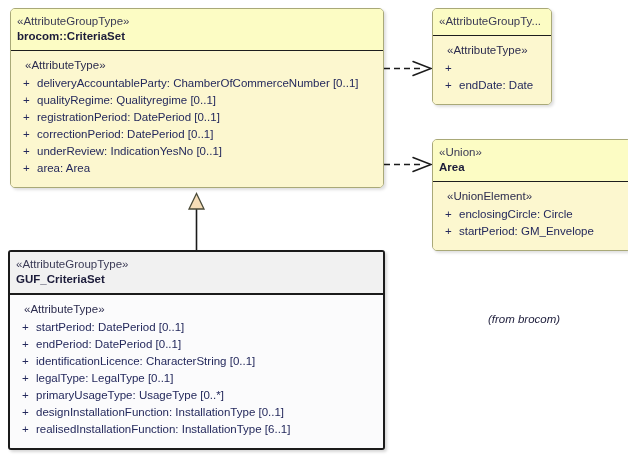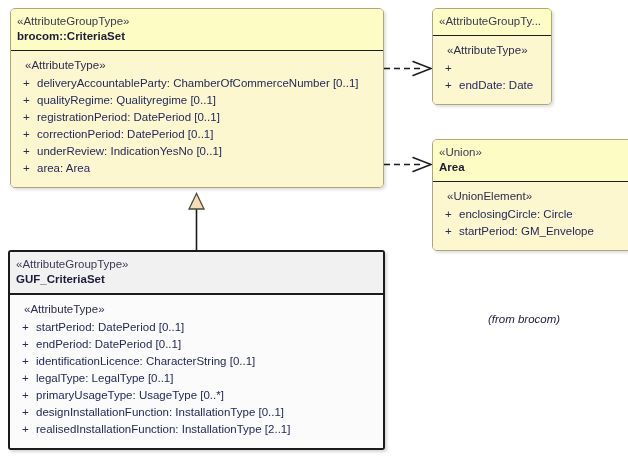--- a/index.html
+++ b/index.html
@@ -254,18 +254,18 @@
       <div class="attr-row">
         <span class="attr-vis">+</span>
         <span class="attr-text">primaryUsageType: UsageType [0..*]</span>
       </div>
       <div class="attr-row">
         <span class="attr-vis">+</span>
         <span class="attr-text">designInstallationFunction: InstallationType [0..1]</span>
       </div>
       <div class="attr-row">
         <span class="attr-vis">+</span>
-        <span class="attr-text">realisedInstallationFunction: InstallationType [2..1]</span>
+        <span class="attr-text">realisedInstallationFunction: InstallationType [6..1]</span>
       </div>
     </div>
   </div>
 
 </div>
 
 </body></html>

